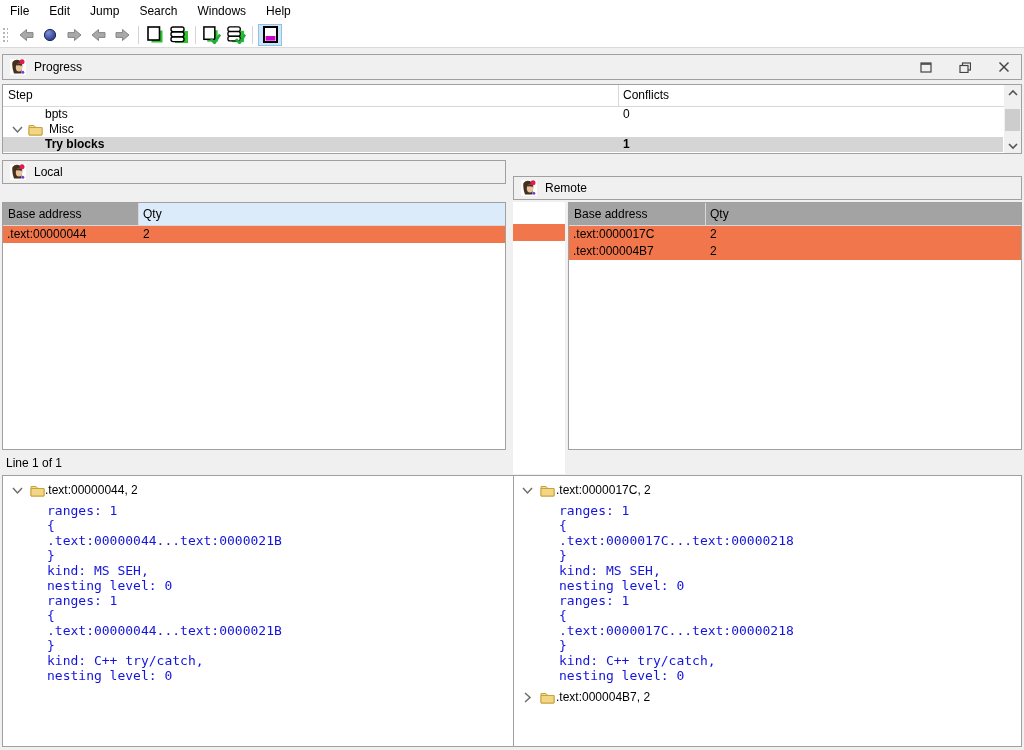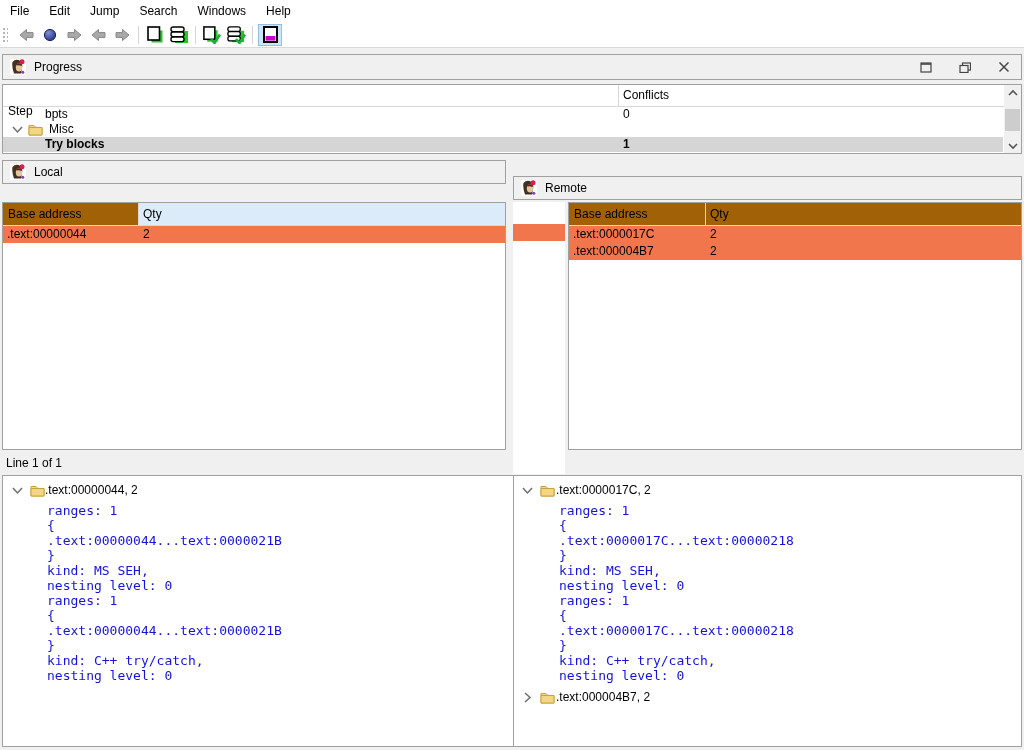--- a/index.html
+++ b/index.html
@@ -17,37 +17,37 @@
   .tsep{width:1px;height:18px;background:#d4d4d4;margin:0 4px;}
   .tbtn.selected{background:#cde6f7;border:1px solid #90c0e8;width:24px;height:22px;box-sizing:border-box;}
 
   
   .titlebar{position:absolute;background:var(--titlebar-bg);border:1px solid var(--border-gray);box-sizing:border-box;display:flex;align-items:center;gap:8px;padding-left:7px;}
   .panel{position:absolute;background:#ffffff;border:1px solid var(--border-gray);box-sizing:border-box;}
   .statusbar{position:absolute;background:#f0f0f0;display:flex;align-items:center;padding-left:6px;box-sizing:border-box;}
 
   
   .step-header{position:absolute;left:0;top:0;right:0;height:21px;background:#fff;border-bottom:1px solid #d8d8d8;}
-  .step-header .h1{position:absolute;left:5px;top:19px;}
+  .step-header .h1{position:absolute;left:5px;top:3px;}
   .step-header .h2{position:absolute;left:620px;top:3px;}
   .step-header .hdiv{position:absolute;left:615px;top:0;width:1px;height:21px;background:#d8d8d8;}
   .srow{position:absolute;left:0;right:18px;height:15px;line-height:15px;}
   .srow .lbl{position:absolute;left:42px;}
   .srow .cval{position:absolute;left:620px;}
   .srow.sel{background:var(--selected-row-gray);font-weight:bold;}
   .tree-ctl{position:absolute;top:1px;width:14px;height:13px;}
   .folder{position:absolute;top:0;width:15px;height:14px;}
 
   
   .vscroll{position:absolute;background:#f0f0f0;}
   .vscroll .arrow{position:absolute;left:0;width:17px;height:15px;display:flex;align-items:center;justify-content:center;}
   .vscroll .thumb{position:absolute;left:1px;width:15px;background:#cdcdcd;}
 
   
-  .addr-header{position:absolute;left:0;top:0;right:0;height:22px;background:#a16207;border-bottom:1px solid #d8d8d8;}
+  .addr-header{position:absolute;left:0;top:0;right:0;height:22px;background:#a3a3a3;border-bottom:1px solid #d8d8d8;}
   .addr-header .c1{position:absolute;left:5px;top:4px;}
   .addr-header .c2{position:absolute;top:4px;}
   .addr-header .div{position:absolute;top:0;width:1px;height:22px;background:#d8d8d8;}
   .addr-header .qty-bg{position:absolute;top:0;bottom:0;right:0;background:var(--qty-header-blue);}
   .arow{position:absolute;left:0;right:0;height:17px;line-height:17px;background:var(--highlight-orange);}
   .arow .a1{position:absolute;left:4px;}
   .arow .a2{position:absolute;}
 
   
   .gutter{position:absolute;left:513px;top:202px;width:52px;height:272px;background:#ffffff;}

